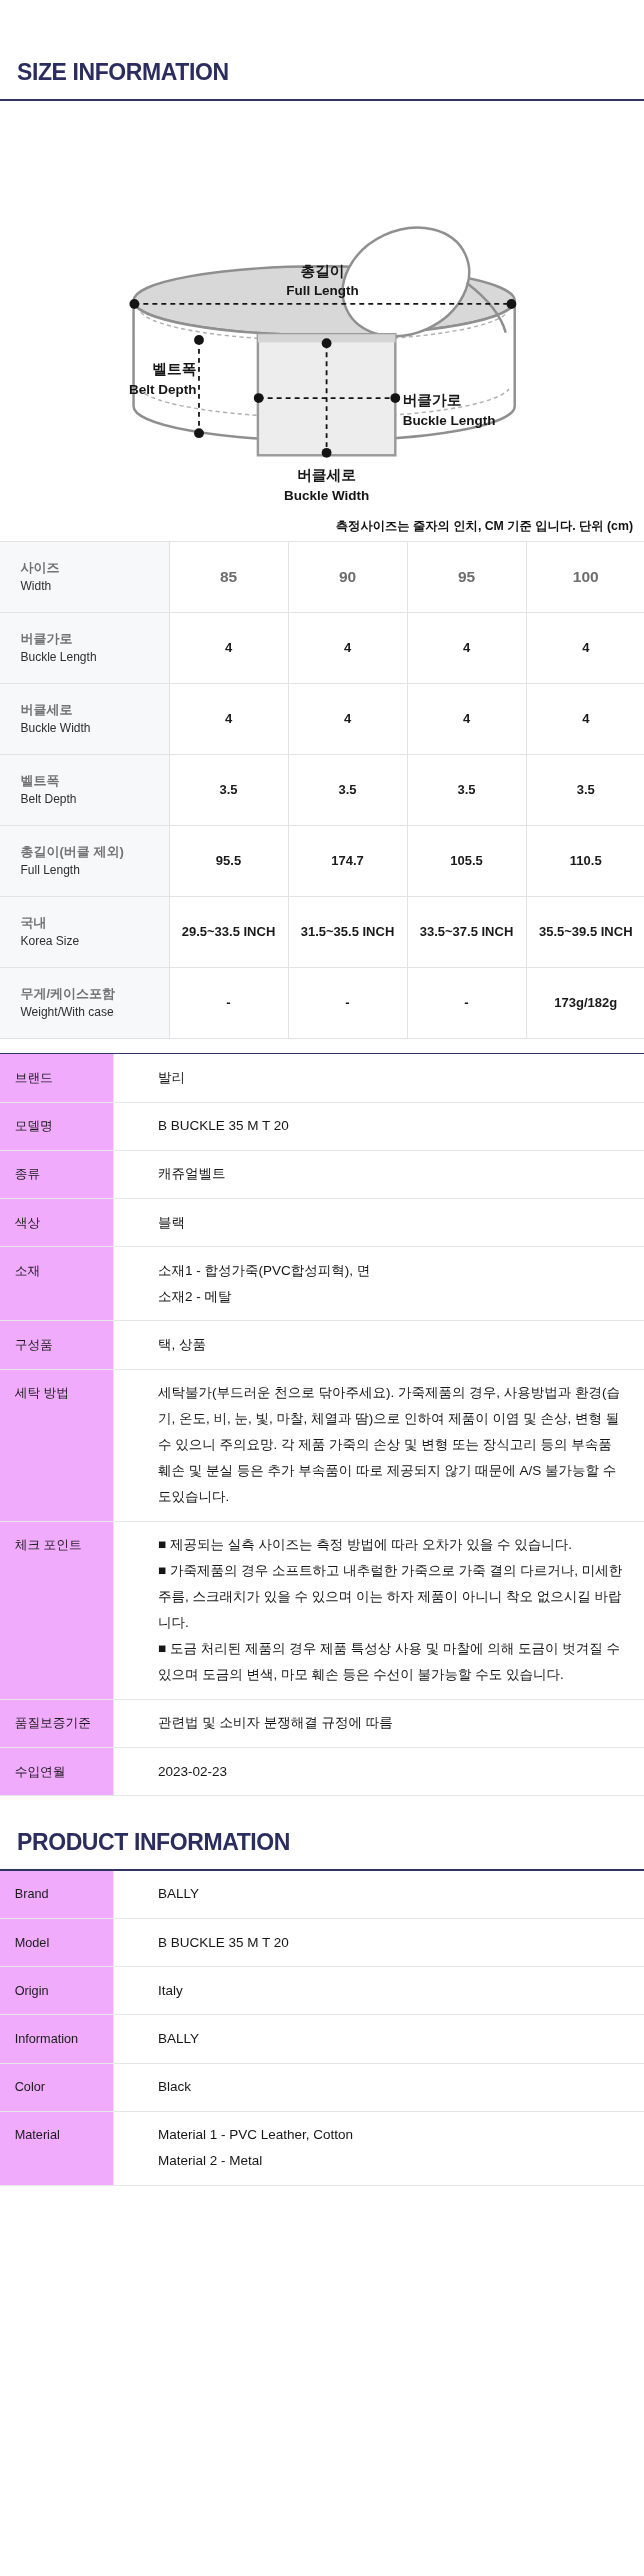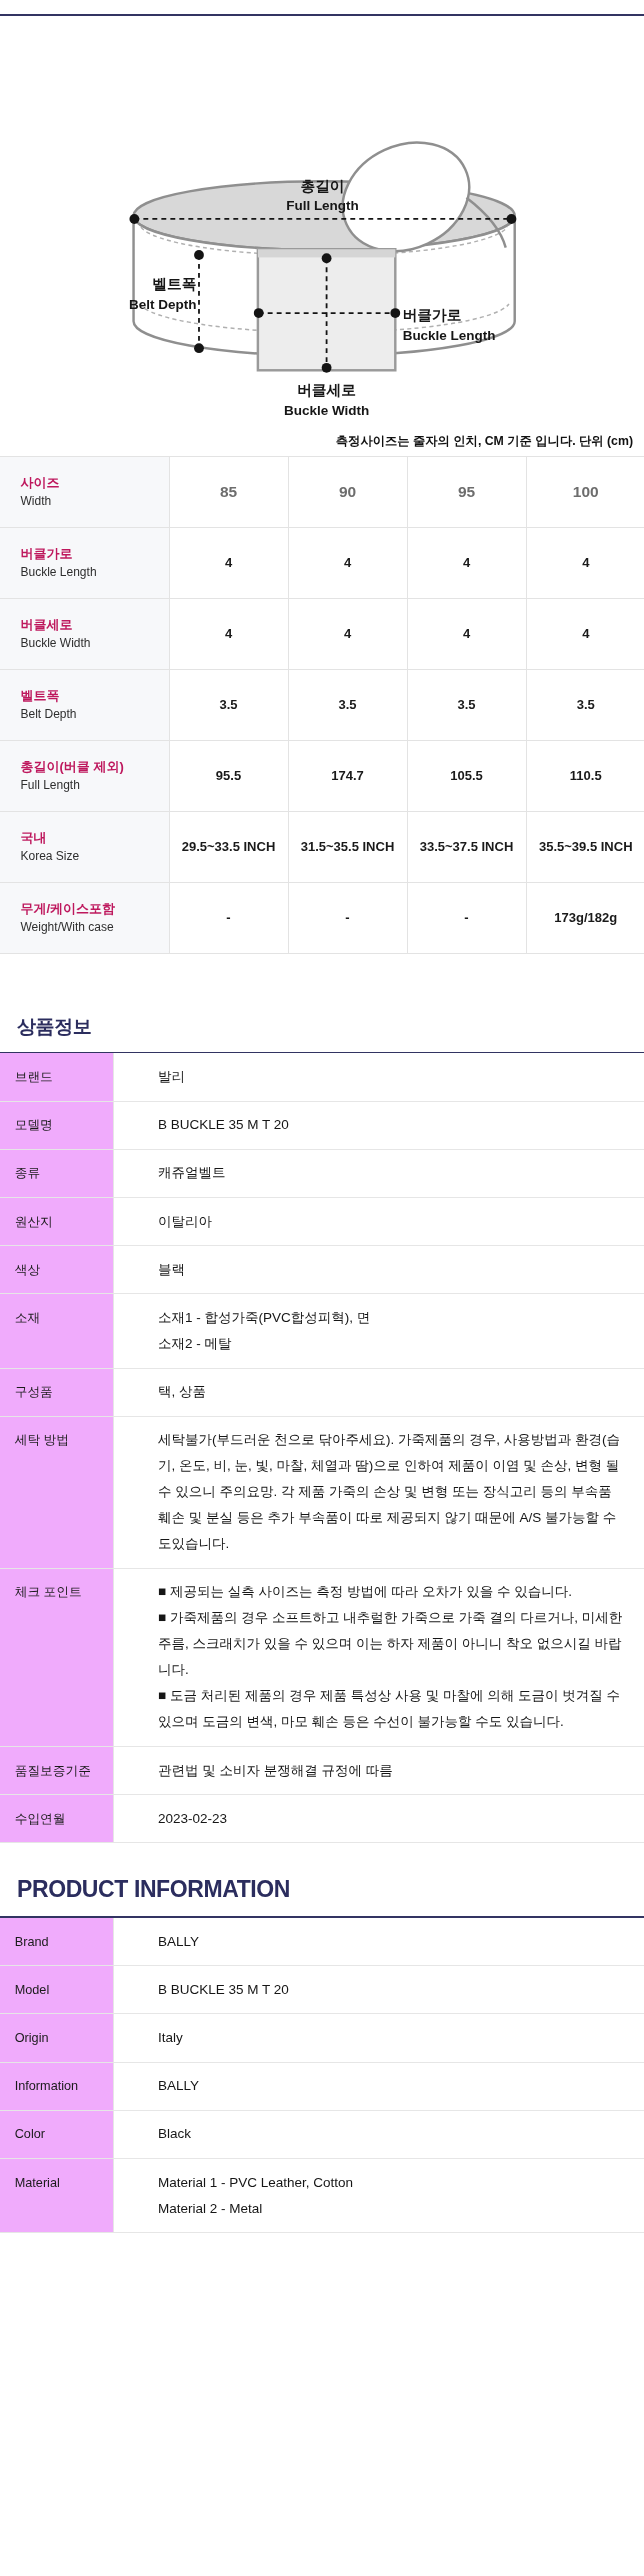--- a/index.html
+++ b/index.html
@@ -22,21 +22,21 @@
     line-height:16.4px;margin:3.3px 0 6.5px 0;}
 
   
   table{border-collapse:collapse;table-layout:fixed;width:645px;}
   .size-table{border-top:0.8px solid #e3e3e3;}
   .size-table th,.size-table td{border:0.8px solid #e3e3e3;height:70px;box-sizing:content-box;}
   .size-table th{border-left:none;background:#f7f8fa;text-align:left;padding:0 3.3px 0 20.5px;font-weight:normal;}
   .size-table td{text-align:center;font-size:13px;font-weight:600;color:#1a1a1a;padding:0 5px;}
   .size-table td:last-child{border-right:none;}
   .size-table td.hdr{font-size:15.5px;font-weight:bold;color:#6d6d6d;}
-  .lbl-ko{font-size:13px;font-weight:600;color:#be185d;line-height:19.6px;}
+  .lbl-ko{font-size:13px;font-weight:600;color:#737373;line-height:19.6px;}
   .lbl-en{font-size:12px;font-weight:400;color:#2e2e2e;line-height:19px;}
 
   
   .info-table tr{border-bottom:0.8px solid #e6e6e6;}
   .info-table th{width:113px;background:#f0abfc;border-right:0.8px solid #e6e6e6;
     font-weight:500;font-size:12.7px;color:#1b1b1b;text-align:left;
     padding:10.6px 4.9px 10.6px 14.7px;vertical-align:top;line-height:26px;box-sizing:border-box;}
   .info-table td{padding:10.6px 21px 10.6px 15.5px;font-size:13.5px;font-weight:500;color:#161616;
     line-height:26px;vertical-align:top;}
   .info-table td div{min-height:26px;margin-left:29px;}
@@ -44,20 +44,21 @@
   
   .dg-ko{font-size:18px;font-weight:bold;fill:#161616;}
   .dg-en{font-size:16.5px;font-weight:bold;fill:#161616;}
 </style>
 </head>
 <body>
 
 <div class="page">
 
   <section>
+    <h1 class="sec-title en mt-first">SIZE INFORMATION</h1>
     <div class="rule"></div>
 
     <div class="diagram-wrap">
       <svg width="645" height="319" viewBox="0 0 788 390">
 
         <ellipse cx="396" cy="128" rx="233" ry="42" fill="#d8d8d8" stroke="#8f8f8f" stroke-width="3"></ellipse>
 
         <path d="M 163 128 A 233 42 0 0 0 629 128 L 629 257 A 233 42 0 0 1 163 257 Z" fill="#ffffff" stroke="#8f8f8f" stroke-width="3"></path>
 
         <path d="M 172 142 A 226 40 0 0 0 620 142" fill="none" stroke="#b0b0b0" stroke-width="1.8" stroke-dasharray="5 4"></path>
@@ -175,46 +176,39 @@
             <td>-</td>
             <td>-</td>
             <td>-</td>
             <td>173g/182g</td>
           </tr>
         </tbody>
     </table>
   </section>
 
   <section>
-    <h2 class="sec-title kr mt-kr">상품정보</h2>
     <div class="rule"></div>
     <table class="info-table">
       <tbody>
           <tr>
             <th>브랜드</th>
             <td>
               <div>발리</div>
             </td>
           </tr>
           <tr>
             <th>모델명</th>
             <td>
               <div>B BUCKLE 35 M T 20</div>
             </td>
           </tr>
           <tr>
             <th>종류</th>
             <td>
               <div>캐쥬얼벨트</div>
-            </td>
-          </tr>
-          <tr>
-            <th>원산지</th>
-            <td>
-              <div>이탈리아</div>
             </td>
           </tr>
           <tr>
             <th>색상</th>
             <td>
               <div>블랙</div>
             </td>
           </tr>
           <tr>
             <th>소재</th>

